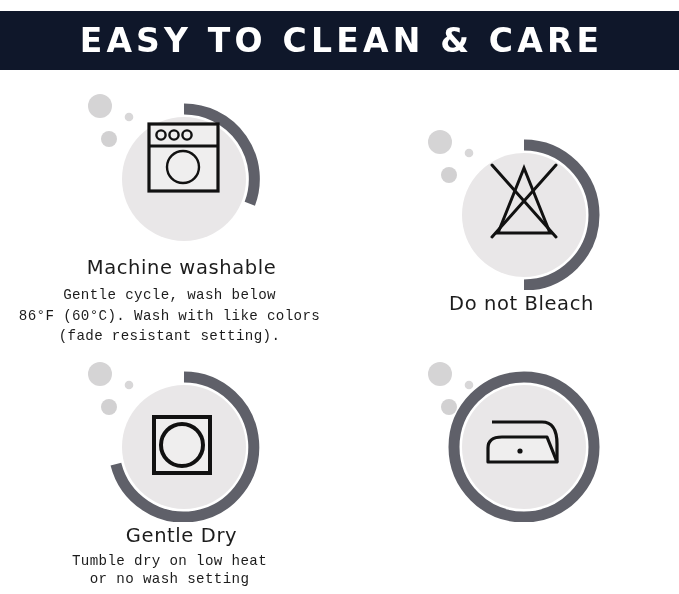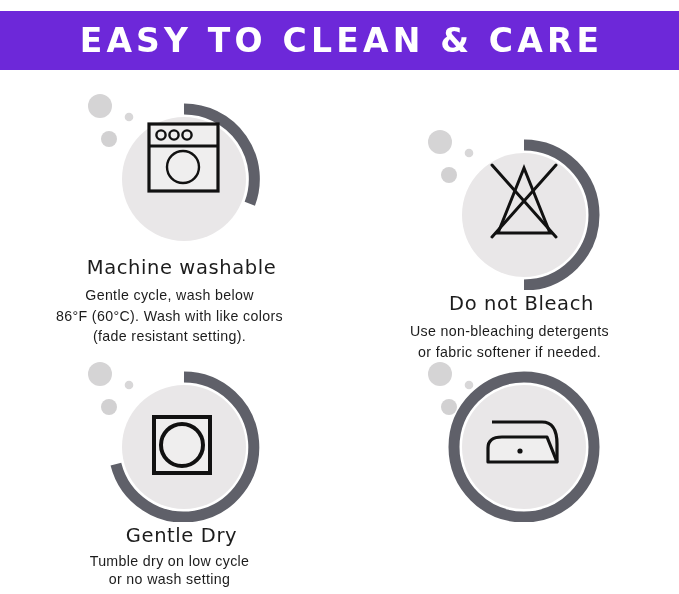--- a/index.html
+++ b/index.html
@@ -15,21 +15,21 @@
     position: relative;
   }
 
   
   .header-bar {
     position: absolute;
     left: 0;
     top: 11px;
     width: 679px;
     height: 59px;
-    background: #6d28d9;
+    background: #0f172a;
     display: flex;
     align-items: center;
     justify-content: center;
   }
   .header-title {
     color: #ffffff;
     font-family: "DejaVu Sans", sans-serif;
     font-size: 33px;
     font-weight: bold;
     letter-spacing: 4.2px;
@@ -85,21 +85,21 @@
     font-family: "DejaVu Sans", sans-serif;
     font-size: 19.5px;
     font-weight: normal;
     color: #1c1c1c;
     letter-spacing: 0.6px;
     line-height: 1.25;
     margin: 0 0 5px 0;
     padding-left: 24px;
   }
   .care-desc {
-    font-family: Liberation Sans, sans-serif;
+    font-family: Liberation Mono, monospace;
     font-size: 14.2px;
     color: #1c1c1c;
     letter-spacing: 0.35px;
     line-height: 1.42;
     margin: 0;
   }
   .care-desc.tight { line-height: 1.22; }
   .care-desc .line { display: block; white-space: nowrap; }
 </style>
 </head>
@@ -149,45 +149,41 @@
         <path d="M 104 25 A 70 70 0 0 1 104 165" fill="none" stroke="#5f6069" stroke-width="11" stroke-linecap="butt"></path>
         <g stroke="#111111" stroke-width="3" fill="none" stroke-linecap="round">
           <path d="M 104 48 L 130 113 L 78 113 Z"></path>
           <line x1="72" y1="45" x2="136" y2="117"></line>
           <line x1="136" y1="45" x2="72" y2="117"></line>
         </g>
       </svg>
     </div>
     <div class="cell-text">
       <p class="care-title">Do not Bleach</p>
-      <p class="care-desc">
-        <span class="line">Use non-bleaching detergents</span>
-        <span class="line">or fabric softener if needed.</span>
-      </p>
     </div>
   </div>
 
   <div class="care-cell cell-2">
     <div class="badge">
       <svg width="180" height="170" viewBox="0 0 180 170">
         <circle cx="20" cy="22" r="12" fill="#d5d4d5"></circle>
         <circle cx="49" cy="33" r="4.3" fill="#d8d7d8"></circle>
         <circle cx="29" cy="55" r="8" fill="#d2d1d2"></circle>
         <circle cx="104" cy="95" r="62" fill="#e9e7e8"></circle>
         <path d="M 104 25 A 70 70 0 1 1 35.9 112.1" fill="none" stroke="#5f6069" stroke-width="11" stroke-linecap="butt"></path>
         <g fill="none" stroke="#111111">
           <rect x="74" y="65" width="56" height="56" stroke-width="4" fill="#efeeee"></rect>
           <circle cx="102" cy="93" r="21" stroke-width="4"></circle>
         </g>
       </svg>
     </div>
     <div class="cell-text">
       <p class="care-title">Gentle Dry</p>
       <p class="care-desc tight">
-        <span class="line">Tumble dry on low cycle</span>
+        <span class="line">Tumble dry on low heat</span>
         <span class="line">or no wash setting</span>
       </p>
     </div>
   </div>
 
   <div class="care-cell cell-3">
     <div class="badge">
       <svg width="180" height="170" viewBox="0 0 180 170">
         <circle cx="20" cy="22" r="12" fill="#d5d4d5"></circle>
         <circle cx="49" cy="33" r="4.3" fill="#d8d7d8"></circle>

